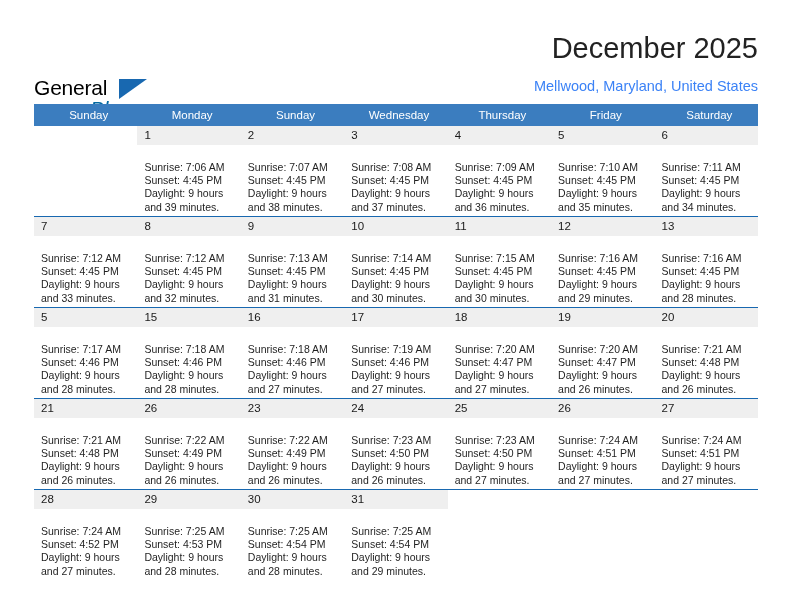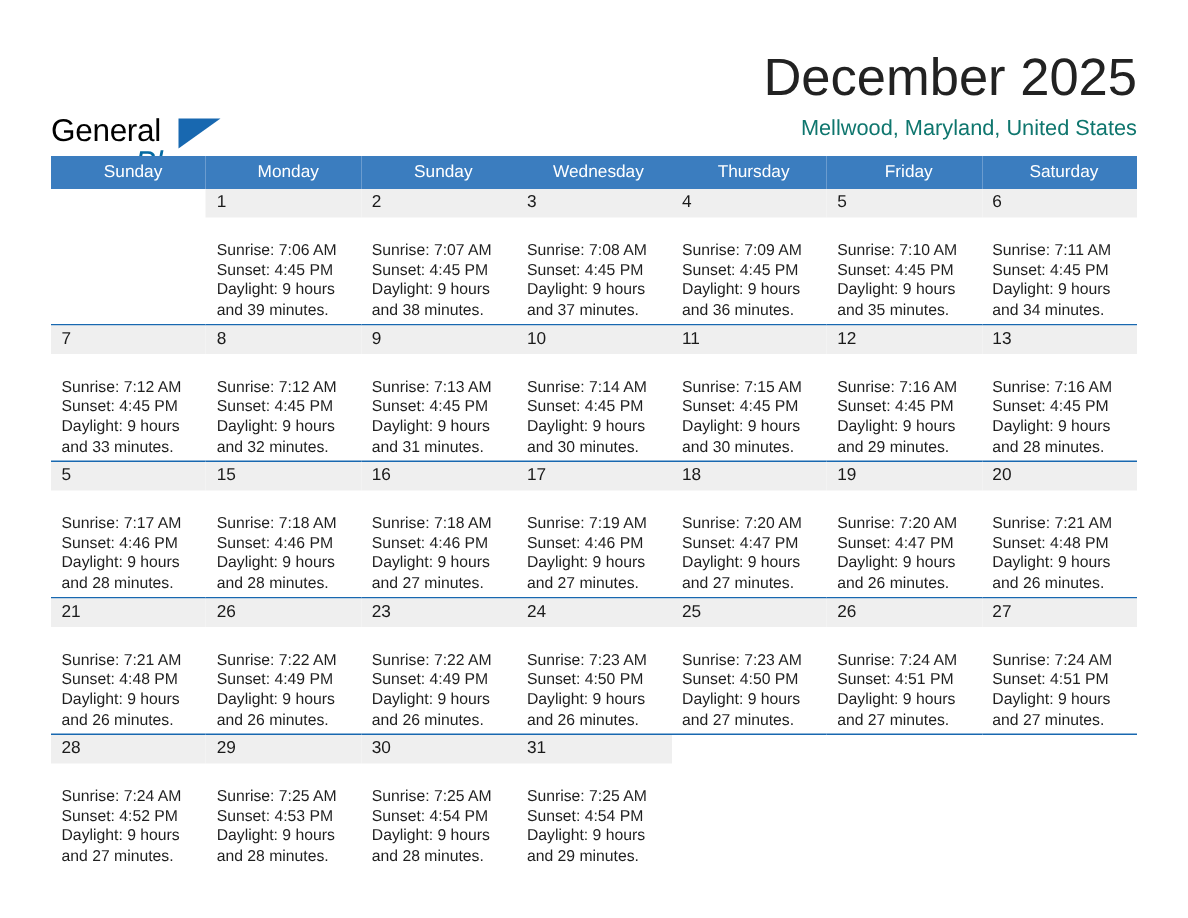--- a/index.html
+++ b/index.html
@@ -62,32 +62,32 @@
     font-size: 21px;
     color: #0369a1;
     letter-spacing: -0.2px;
     font-family: "Liberation Sans", sans-serif;
     font-style: italic;
   }
   .title {
     position: absolute;
     right: 34px;
     top: 32px;
-    font-size: 35px;
+    font-size: 29px;
     color: #222222;
     text-align: right;
     white-space: nowrap;
     font-weight: normal;
   }
   .subtitle {
     position: absolute;
     right: 34px;
     top: 78px;
     font-size: 14.5px;
-    color: #0f766e;
+    color: #3b82f6;
     text-align: right;
     white-space: nowrap;
   }
 
   
   .calendar {
     position: absolute;
     left: 34px;
     top: 104px;
     width: 724px;

